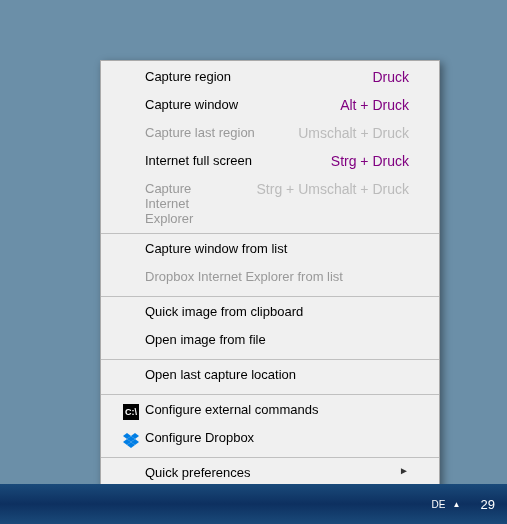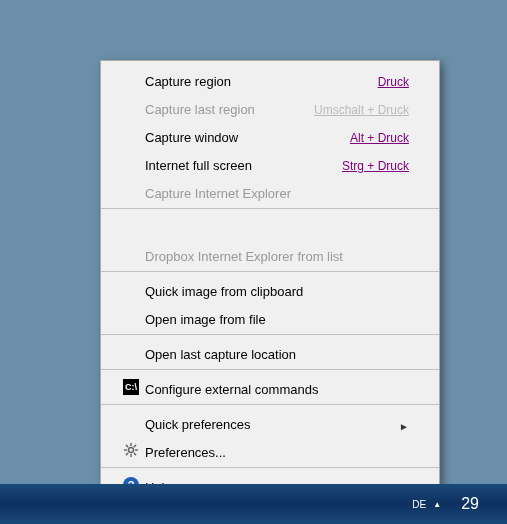--- a/index.html
+++ b/index.html
@@ -24,21 +24,21 @@
       left: 0;
       width: 100%;
       height: 40px;
       background: linear-gradient(to bottom, #1a4a7a 0%, #0d3060 50%, #1a4a7a 100%);
       display: flex;
       align-items: center;
     }
 
     .taskbar-right {
       position: absolute;
-      right: 16px;
+      right: 0;
       height: 100%;
       display: flex;
       align-items: center;
       gap: 2px;
       padding-right: 4px;
     }
 
     .taskbar-clock {
       color: white;
       font-size: 11px;
@@ -52,44 +52,43 @@
       left: 100px;
       width: 340px;
       background: #f0f0f0;
       border: 1px solid #aaa;
       box-shadow: 3px 3px 8px rgba(0,0,0,0.4);
       padding: 4px 0;
     }
 
     .menu-item {
       display: flex;
-      align-items: flex-end;
+      align-items: flex-start;
       padding: 4px 30px 4px 20px;
       cursor: pointer;
       color: #000;
       position: relative;
       min-height: 22px;
       justify-content: space-between;
     }
 
     .menu-item.disabled {
       color: #999;
       cursor: default;
     }
 
     .menu-item .item-label {
       flex: 1;
     }
 
     .menu-item .shortcut {
       color: #800080;
-      font-size: 12px;
+      font-size: 14px;
       margin-left: 23px;
       white-space: nowrap;
-      text-decoration: underline;
     }
 
     .menu-item.disabled .shortcut {
       color: #bbb;
     }
 
     .menu-separator {
       height: 1px;
       background: #c0c0c0;
       margin: 3px 0;
@@ -156,47 +155,49 @@
 <body>
 
 <div class="context-menu">
 
   <div class="menu-item">
     <div class="icon-area"></div>
     <span class="item-label">Capture region</span>
     <span class="shortcut">Druck</span>
   </div>
 
+  <div class="menu-item">
+    <div class="icon-area"></div>
+    <span class="item-label">Capture window</span>
+    <span class="shortcut">Alt + Druck</span>
+  </div>
+
   <div class="menu-item disabled">
     <div class="icon-area"></div>
     <span class="item-label">Capture last region</span>
     <span class="shortcut">Umschalt + Druck</span>
   </div>
 
   <div class="menu-item">
     <div class="icon-area"></div>
-    <span class="item-label">Capture window</span>
-    <span class="shortcut">Alt + Druck</span>
-  </div>
-
-  <div class="menu-item">
-    <div class="icon-area"></div>
     <span class="item-label">Internet full screen</span>
     <span class="shortcut">Strg + Druck</span>
   </div>
 
   <div class="menu-item disabled">
     <div class="icon-area"></div>
     <span class="item-label">Capture Internet Explorer</span>
-  </div>
-
-  <div class="menu-separator"></div>
-
-  <div class="menu-item">
-    <div class="icon-area"></div>
+    <span class="shortcut">Strg + Umschalt + Druck</span>
+  </div>
+
+  <div class="menu-separator"></div>
+
+  <div class="menu-item">
+    <div class="icon-area"></div>
+    <span class="item-label">Capture window from list</span>
     <span class="shortcut"></span>
   </div>
 
   <div class="menu-item disabled">
     <div class="icon-area"></div>
     <span class="item-label">Dropbox Internet Explorer from list</span>
     <span class="shortcut"></span>
   </div>
 
   <div class="menu-separator"></div>
@@ -220,20 +221,33 @@
 
   <div class="menu-separator"></div>
 
   <div class="menu-item">
     <div class="icon-area">
       <div class="icon-cmd">C:\</div>
     </div>
     <span class="item-label">Configure external commands</span>
   </div>
 
+  <div class="menu-item">
+    <div class="icon-area">
+      <svg width="16" height="16" viewBox="0 0 16 16">
+        <polygon points="4,1 8,4 4,7 0,4" fill="#007EE5"></polygon>
+        <polygon points="12,1 16,4 12,7 8,4" fill="#007EE5"></polygon>
+        <polygon points="4,7 8,10 12,7 8,4" fill="#007EE5"></polygon>
+        <polygon points="0,10 4,7 8,10 4,13" fill="#007EE5"></polygon>
+        <polygon points="8,10 12,7 16,10 12,13" fill="#007EE5"></polygon>
+        <polygon points="4,13 8,10 12,13 8,16" fill="#007EE5"></polygon>
+      </svg>
+    </div>
+    <span class="item-label">Configure Dropbox</span>
+  </div>
 
   <div class="menu-separator"></div>
 
   <div class="menu-item">
     <div class="icon-area"></div>
     <span class="item-label">Quick preferences</span>
     <span class="arrow">►</span>
   </div>
 
   <div class="menu-item">
@@ -257,16 +271,16 @@
 
 </div>
 
 <div class="taskbar">
   <div class="taskbar-right">
     <div class="systray-icons">
       <div class="systray-icon" style="color:white;font-size:10px;">DE</div>
       <div class="systray-icon" style="color:white;font-size:8px;">▲</div>
     </div>
     <div class="taskbar-clock">
-      <div style="font-size:16px;color:white;">29</div>
+      <div style="font-size:13px;color:white;">29</div>
     </div>
   </div>
 </div>
 
 </body></html>

